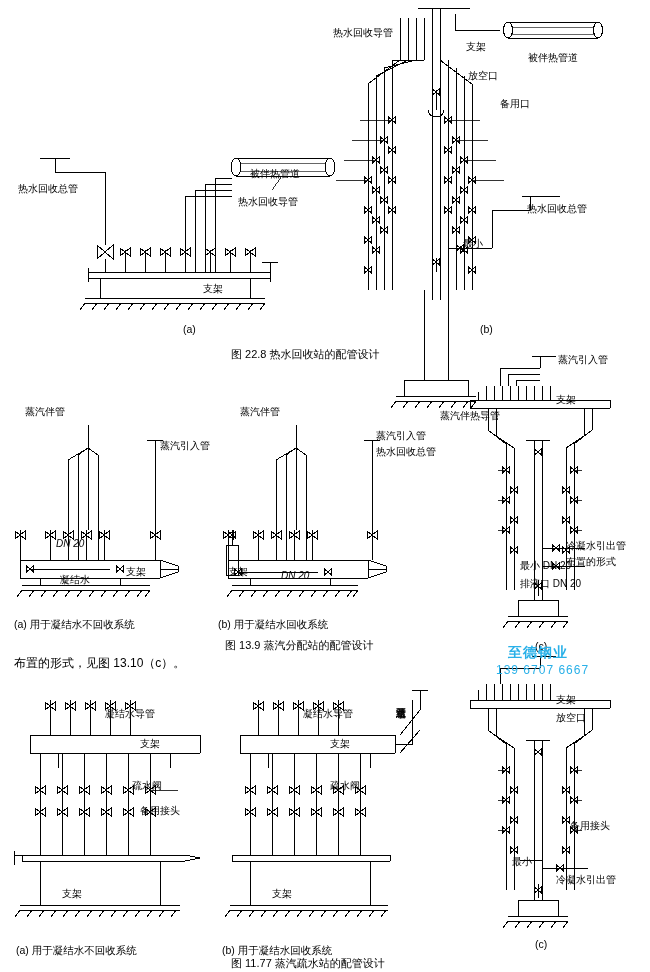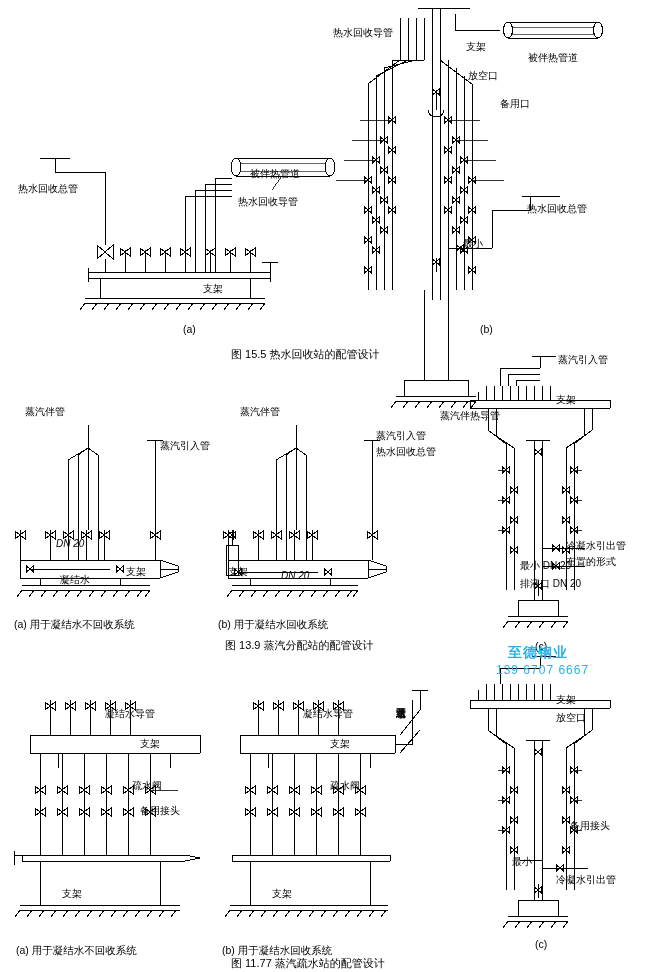--- a/index.html
+++ b/index.html
@@ -443,21 +443,21 @@
 
 <div class="lbl" style="left:333px;top:27px;">热水回收导管</div>
 <div class="lbl" style="left:466px;top:41px;">支架</div>
 <div class="lbl" style="left:528px;top:52px;">被伴热管道</div>
 <div class="lbl" style="left:468px;top:70px;">放空口</div>
 <div class="lbl" style="left:500px;top:98px;">备用口</div>
 <div class="lbl" style="left:527px;top:203px;">热水回收总管</div>
 <div class="lbl" style="left:463px;top:238px;">最小</div>
 <div class="sub" style="left:480px;top:323px;">(b)</div>
 
-<div class="cap" style="left:231px;top:347px;">图 15.5   热水回收站的配管设计</div>
+<div class="cap" style="left:231px;top:347px;">图 22.8   热水回收站的配管设计</div>
 
 <div class="lbl" style="left:25px;top:406px;">蒸汽伴管</div>
 <div class="lbl" style="left:160px;top:440px;">蒸汽引入管</div>
 <div class="lbl ital" style="left:56px;top:538px;">DN 20</div>
 <div class="lbl" style="left:60px;top:574px;">凝结水</div>
 <div class="lbl" style="left:126px;top:566px;">支架</div>
 <div class="sub" style="left:14px;top:618px;">(a) 用于凝结水不回收系统</div>
 
 <div class="lbl" style="left:240px;top:406px;">蒸汽伴管</div>
 <div class="lbl" style="left:376px;top:430px;">蒸汽引入管</div>
@@ -474,20 +474,21 @@
 
 <div class="lbl" style="left:520px;top:560px;">最小 DN 20</div>
 <div class="lbl" style="left:520px;top:578px;">排液口 DN 20</div>
 <div class="sub" style="left:535px;top:640px;">(c)</div>
 
 <div class="cap" style="left:225px;top:638px;">图 13.9   蒸汽分配站的配管设计</div>
 
 <div class="wm" style="left:508px;top:644px;">至德钢业</div>
 <div class="wm2" style="left:496px;top:663px;">139 6707 6667</div>
 
+<div class="body-text" style="left:14px;top:655px;">布置的形式，见图 13.10（c）。</div>
 
 <div class="lbl" style="left:105px;top:708px;">凝结水导管</div>
 <div class="lbl" style="left:140px;top:738px;">支架</div>
 <div class="lbl" style="left:132px;top:780px;">疏水阀</div>
 <div class="lbl" style="left:140px;top:805px;">备用接头</div>
 <div class="lbl" style="left:62px;top:888px;">支架</div>
 <div class="sub" style="left:16px;top:944px;">(a) 用于凝结水不回收系统</div>
 
 <div class="lbl" style="left:303px;top:708px;">凝结水导管</div>
 <div class="lbl" style="left:330px;top:738px;">支架</div>

